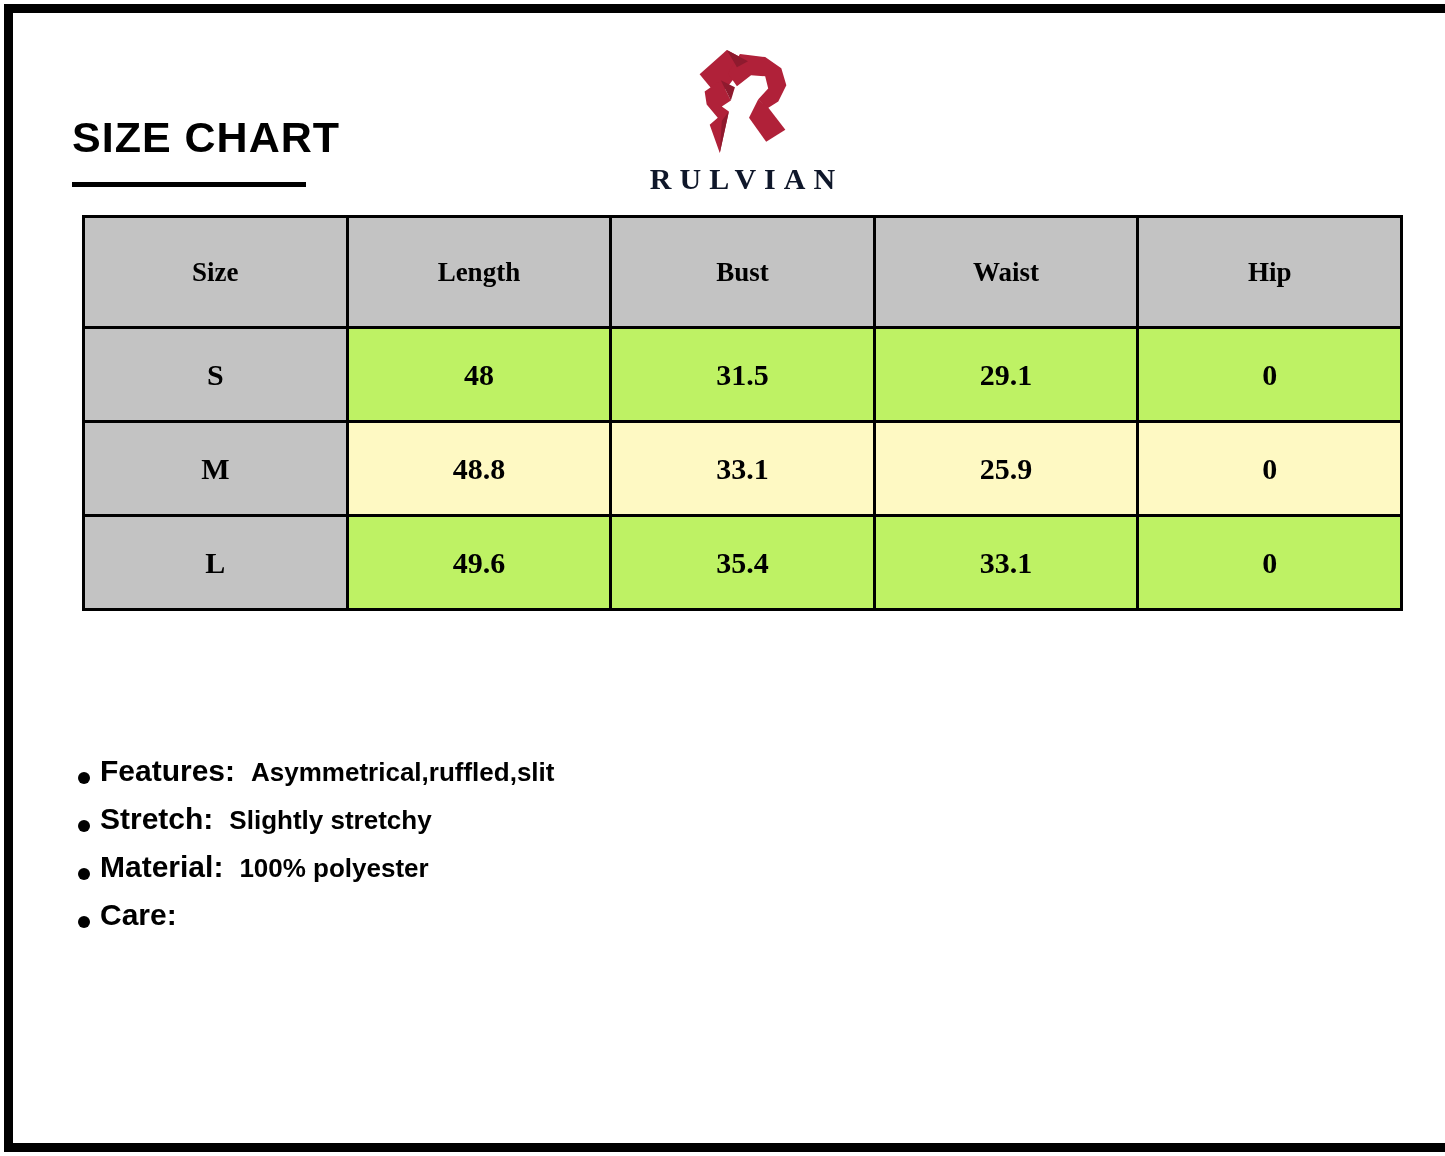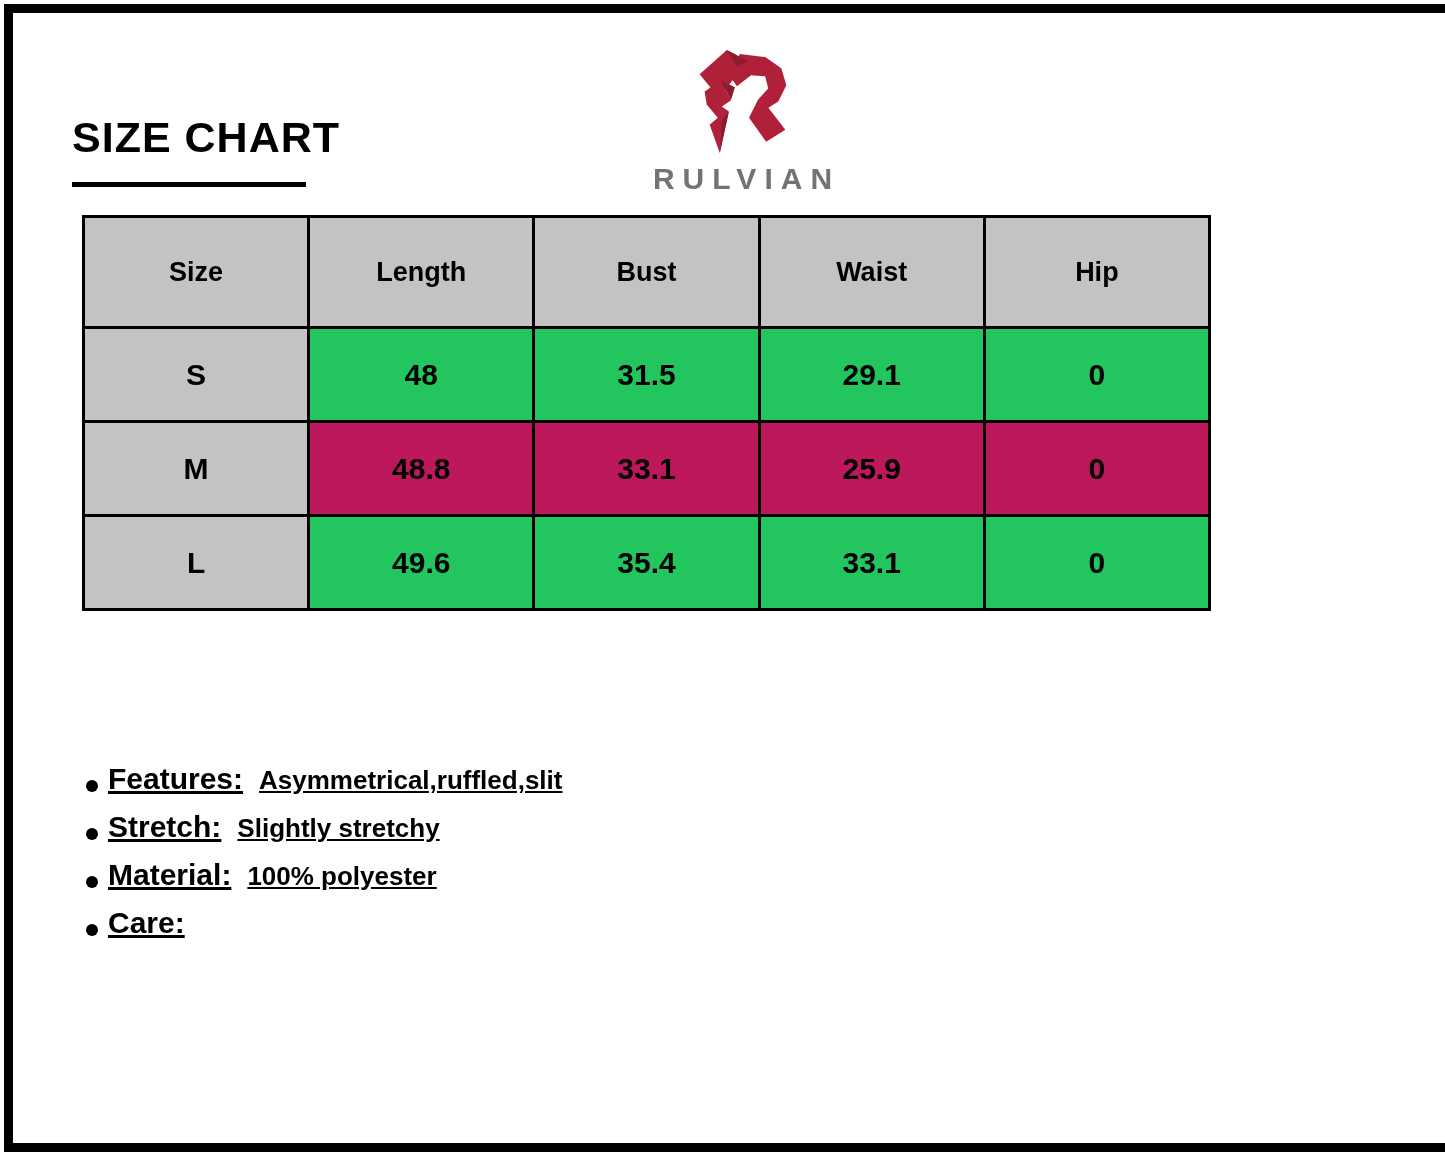--- a/index.html
+++ b/index.html
@@ -31,54 +31,54 @@
 
   
   .brand {
     position:absolute; left:0; top:44px; width:100%;
     display:flex; flex-direction:column; align-items:center;
     pointer-events:none;
   }
   .brand-mark { width:128px; height:116px; }
   .brand-name {
     margin-top:2px;
-    font-family:Liberation Sans, sans-serif;
+    font-family:Liberation Serif, serif;
     font-weight:700; font-size:30px; letter-spacing:8px;
-    color:#737373;
+    color:#0f172a;
     text-indent:4px;
   }
 
   
   .size-table {
     position:absolute; left:82px; top:215px;
-    width:1129px;
-    border-collapse:collapse; table-layout:fixed;
+    width:1321px;
+    border-collapse:collapse; table-layout:fixed;font-family:Liberation Serif, serif;
   }
   .size-table th, .size-table td {
     border:3px solid #000;
     text-align:center; vertical-align:middle;
   }
   .size-table thead th {
     height:106px;
     background:#C3C3C3;
     font-size:27px; font-weight:700;
   }
   .size-table tbody tr { height:94px; }
   .size-table tbody th {
     background:#C3C3C3;
     font-size:30px; font-weight:700;
   }
   .size-table tbody td { font-size:30px; font-weight:700; }
-  .size-table tbody tr.alt td { background:#be185d; }
-  .size-table tbody tr.plain td { background:#22c55e; }
+  .size-table tbody tr.alt td { background:#fef9c3; }
+  .size-table tbody tr.plain td { background:#bef264; }
 
   
   .details {
     position:absolute; left:70px; top:746px;
-    list-style:none; margin:16px; padding:0;text-decoration:underline;
+    list-style:none; margin:8px; padding:0;
   }
   .details li {
     display:flex; align-items:baseline;
     height:48px;
   }
   .details .dot {
     align-self:center;
     width:12px; height:12px; border-radius:50%;
     background:#000; margin-right:10px; flex:0 0 auto;
   }

